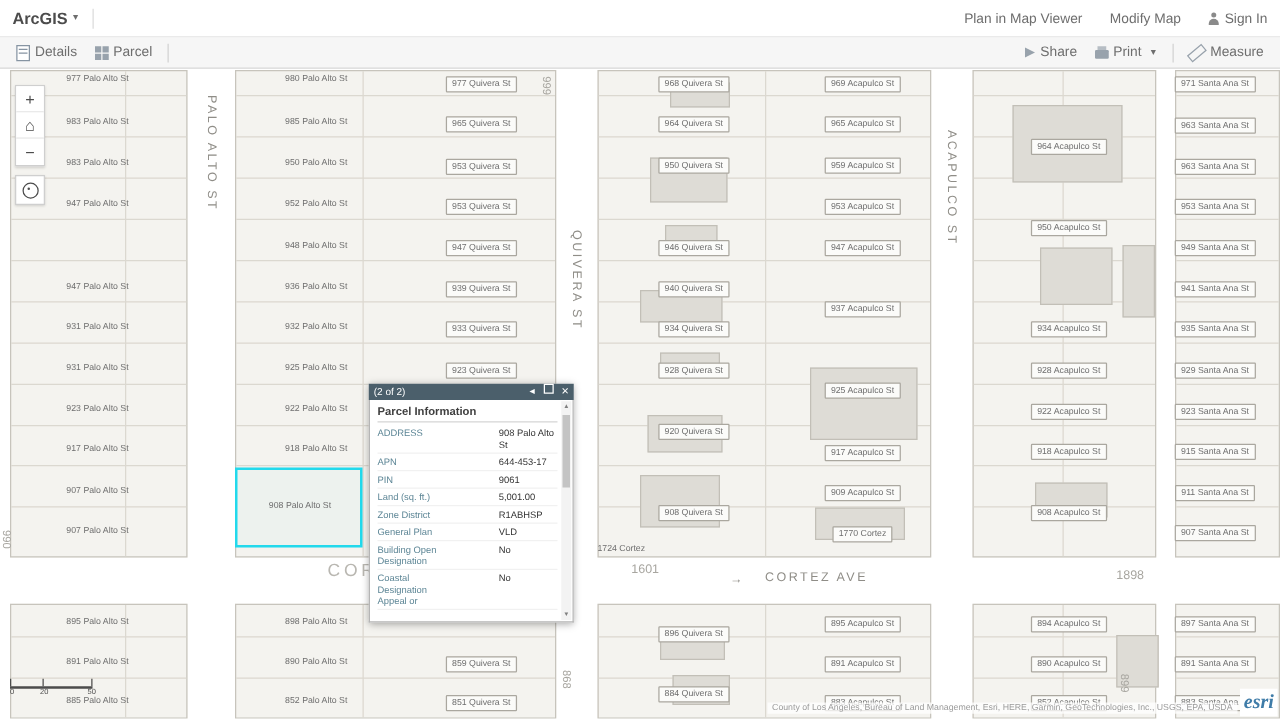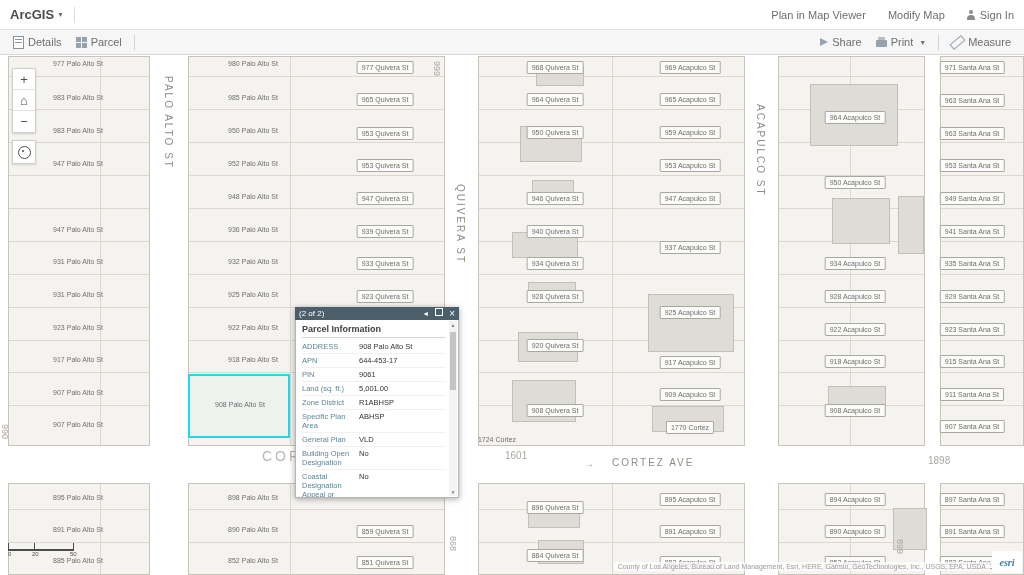--- a/index.html
+++ b/index.html
@@ -72,33 +72,33 @@
   .scalebar{position:absolute;left:8px;top:489px;z-index:10;}
   .sline{width:66px;height:4px;border-bottom:2px solid #4c4c4c;position:relative;}
   .stick{position:absolute;bottom:0;width:1px;height:6px;background:#4c4c4c;}
   .slabels{position:relative;width:70px;height:8px;font-size:6px;color:#4c4c4c;}
   .slabels span{position:absolute;top:0;}
 
   .attrib{position:absolute;right:34px;top:506px;font-size:7px;color:#9b9b9b;
     background:rgba(255,255,255,0.75);padding:1px 4px;z-index:10;white-space:nowrap;}
   .esribox{position:absolute;right:2px;top:495px;width:30px;height:22px;background:#fff;z-index:10;
     display:flex;align-items:center;justify-content:center;}
-  .esritxt{font-size:10px;font-weight:bold;font-style:italic;color:#3f7ca8;font-family:"Liberation Serif",serif;}
+  .esritxt{font-size:16px;font-weight:bold;font-style:italic;color:#3f7ca8;font-family:"Liberation Serif",serif;}
 
   
   .popup{position:absolute;left:295px;top:307px;width:164px;height:191px;z-index:50;
     box-shadow:0 1px 6px rgba(0,0,0,0.35);background:#fff;}
   .phead{height:13px;background:#4b5f6b;display:flex;align-items:center;padding:0 4px;box-sizing:border-box;}
   .ppager{color:#fff;font-size:8px;flex:1;}
   .picon{color:#fff;font-size:7px;margin-left:6px;cursor:pointer;line-height:13px;}
   .i-max{width:6px;height:6px;border:1px solid #fff;display:inline-block;}
   .pclose{font-size:10px;line-height:12px;}
   .pbody{position:relative;height:178px;box-sizing:border-box;padding:4px 12px 3px 6px;overflow:hidden;border:1px solid #b5b5b5;border-top:none;}
   .ptitle{font-size:9px;font-weight:bold;color:#404040;border-bottom:1px solid #d5d5d5;padding-bottom:3px;margin-bottom:2px;}
-  .prow{display:flex;font-size:7.5px;line-height:9px;padding:2px 0;border-bottom:1px solid #f1f1f1;}
+  .prow{display:flex;font-size:7.5px;line-height:9px;padding:2px 0;border-bottom:1px solid #f1f1f1;gap:40px;}
   .prow .pl{width:57px;flex-shrink:0;color:#5d8696;}
   .prow .pv{flex:1;color:#333;}
   .pscroll{position:absolute;right:1px;top:1px;bottom:1px;width:8px;background:#f3f3f3;}
   .pthumb{position:absolute;left:1px;right:1px;top:11px;height:58px;background:#c4c4c4;}
   .parr{position:absolute;left:0;width:8px;text-align:center;font-size:5px;color:#808080;}
 </style>
 </head>
 <body>
 
 <div class="app">
@@ -361,21 +361,21 @@
       <div class="plabel boxed" style="left: 972px; top: 500px;">883 Santa Ana St</div>
       <div class="vlabel" style="left: 163px; top: 20px;">PALO ALTO ST</div>
       <div class="vlabel" style="left: 455px; top: 128px;">QUIVERA ST</div>
       <div class="vlabel" style="left: 755px; top: 48px;">ACAPULCO ST</div>
       <div class="hstreet" style="left: 612px; top: 401px;">CORTEZ AVE</div>
       <div class="hstreet arrow" style="left: 584px; top: 402px;">→</div>
       <div class="hstreet large" style="left: 262px; top: 392px;">CORTEZ AVE</div>
       <div class="vnum" style="left: 432px; top: 5px;">999</div>
       <div class="vnum" style="left: 0px; top: 368px;">990</div>
       <div class="hnum" style="left: 505px; top: 394px;">1601</div>
-      <div class="hnum" style="left: 928px; top: 399px;">1898</div>
+      <div class="hnum" style="left: 893px; top: 399px;">1898</div>
       <div class="vnum" style="left: 448px; top: 480px;">868</div>
       <div class="vnum" style="left: 895px; top: 483px;">899</div>
     </div>
 
   <div class="popup">
     <div class="phead">
       <span class="ppager">(2 of 2)</span>
       <span class="picon">◄</span>
       <span class="picon"><span class="i-max"></span></span>
       <span class="picon pclose">×</span>
@@ -397,24 +397,20 @@
           </div>
           <div class="prow">
             <div class="pl">Land (sq. ft.)</div>
             <div class="pv">5,001.00</div>
           </div>
           <div class="prow">
             <div class="pl">Zone District</div>
             <div class="pv">R1ABHSP</div>
           </div>
           <div class="prow">
-            <div class="pl">Specific Plan Area</div>
-            <div class="pv">ABHSP</div>
-          </div>
-          <div class="prow">
             <div class="pl">General Plan</div>
             <div class="pv">VLD</div>
           </div>
           <div class="prow">
             <div class="pl">Building Open Designation</div>
             <div class="pv">No</div>
           </div>
           <div class="prow">
             <div class="pl">Coastal Designation Appeal or</div>
             <div class="pv">No</div>

